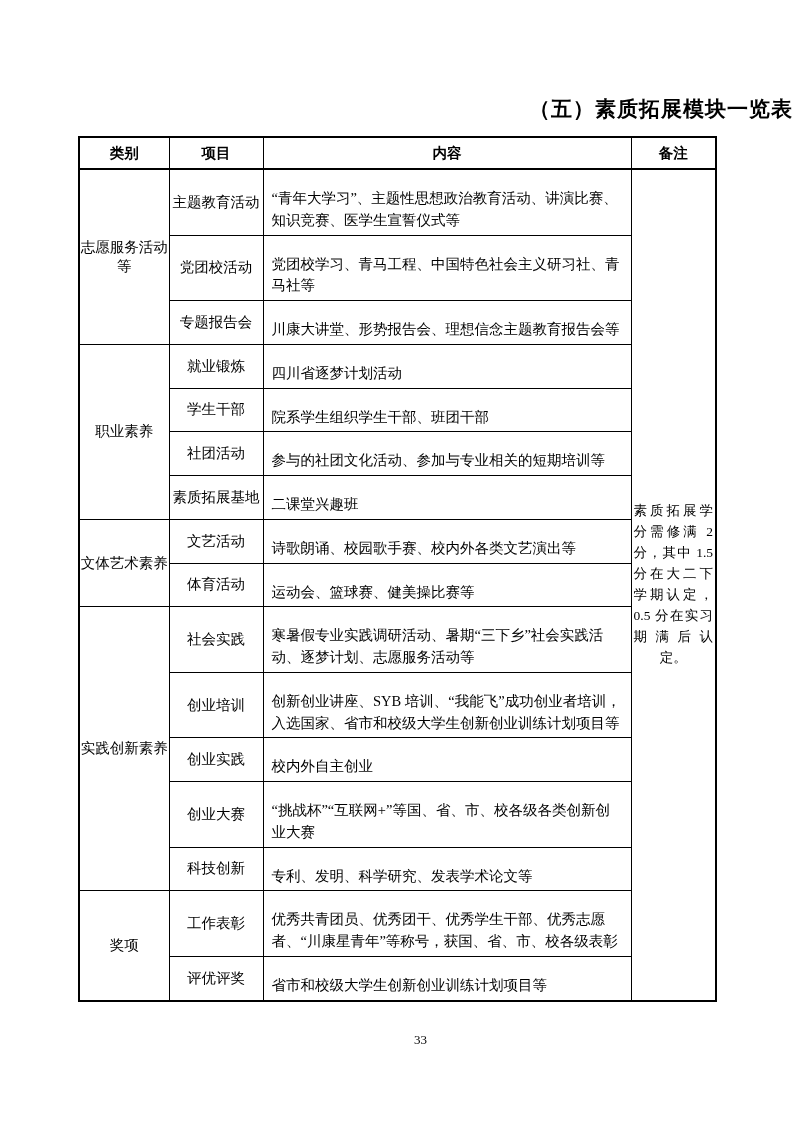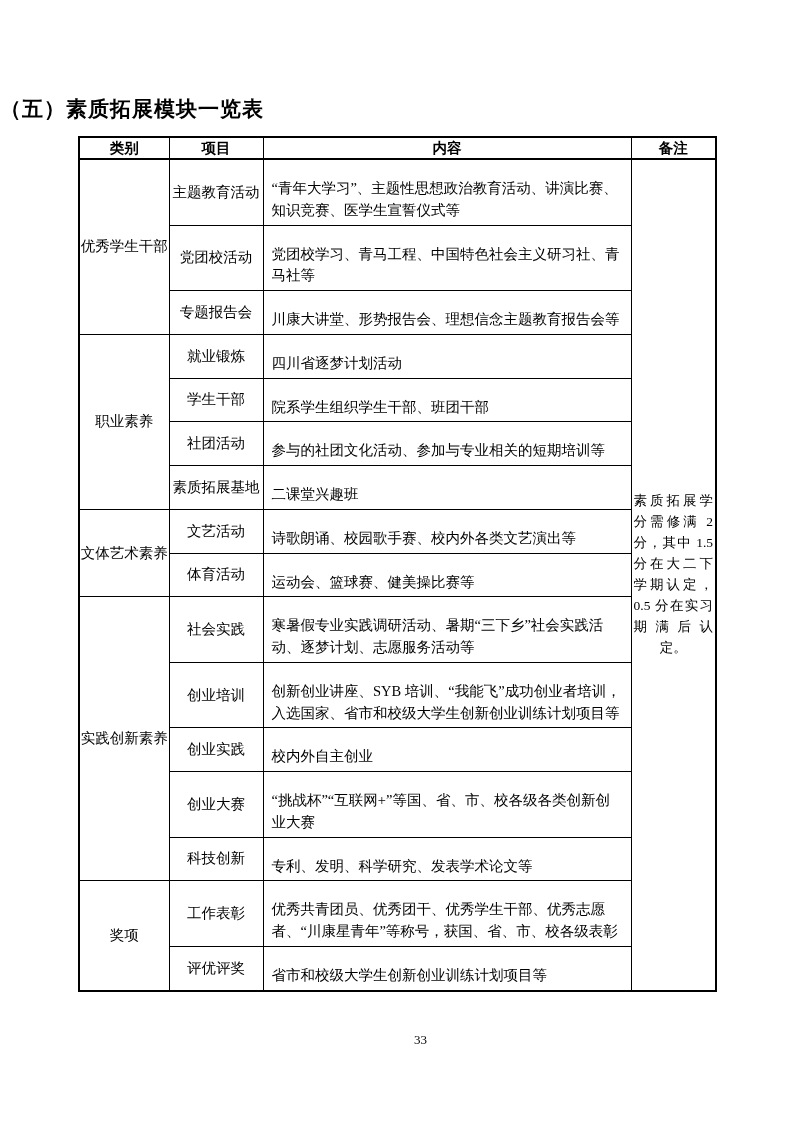--- a/index.html
+++ b/index.html
@@ -4,39 +4,39 @@
 <style>
   * { margin:0; padding:0; box-sizing:border-box; }
   html,body { background:#e8e8e8; }
   body {
     width:793px; height:1122px; margin:0 auto; position:relative;
     background:#ffffff; color:#000;
     font-family:"Liberation Serif", serif;
   }
   .page-title {
     position:absolute; top:95px; left:0; width:100%;
-    text-align:left;
+    text-align:right;
     font-family:"Liberation Sans", sans-serif;
     font-weight:bold; font-size:21px; letter-spacing:1px;
   }
   table.module-table {
     position:absolute; top:136px; left:78px;
     width:637px; border-collapse:collapse; table-layout:fixed;
     border:2px solid #000;
   }
   .module-table th, .module-table td {
     border:1px solid #000;
     vertical-align:middle;
     font-size:14.5px;
     overflow:hidden;
   }
   .module-table thead th {
     font-family:"Liberation Sans", sans-serif;
     font-weight:bold;
-    height:22px;
+    height:32px;
     text-align:center;
     border-bottom:2px solid #000;
   }
   td.cat-cell   { text-align:center; }
   td.proj-cell  { text-align:center; }
   td.content-cell {
     text-align:left; padding:18px 8px 3px 8px; line-height:1.5;
   }
   td.remark-cell {
     text-align:justify; text-justify:inter-character; text-align-last:center;
@@ -65,21 +65,21 @@
   <thead>
     <tr>
       <th>类别</th>
       <th>项目</th>
       <th>内容</th>
       <th>备注</th>
     </tr>
   </thead>
   <tbody>
     <tr class="r-double">
-      <td class="cat-cell" rowspan="3">优秀学生干部</td>
+      <td class="cat-cell" rowspan="3">志愿服务活动等</td>
       <td class="proj-cell">主题教育活动</td>
       <td class="content-cell">“青年大学习”、主题性思想政治教育活动、讲演比赛、知识竞赛、医学生宣誓仪式等</td>
       <td class="remark-cell" rowspan="16">素质拓展学分需修满 2 分，其中 1.5 分在大二下学期认定，0.5 分在实习期满后认定。</td>
     </tr>
     <tr class="r-single">
       <td class="proj-cell">党团校活动</td>
       <td class="content-cell">党团校学习、青马工程、中国特色社会主义研习社、青马社等</td>
     </tr>
     <tr class="r-single">
       <td class="proj-cell">专题报告会</td>

